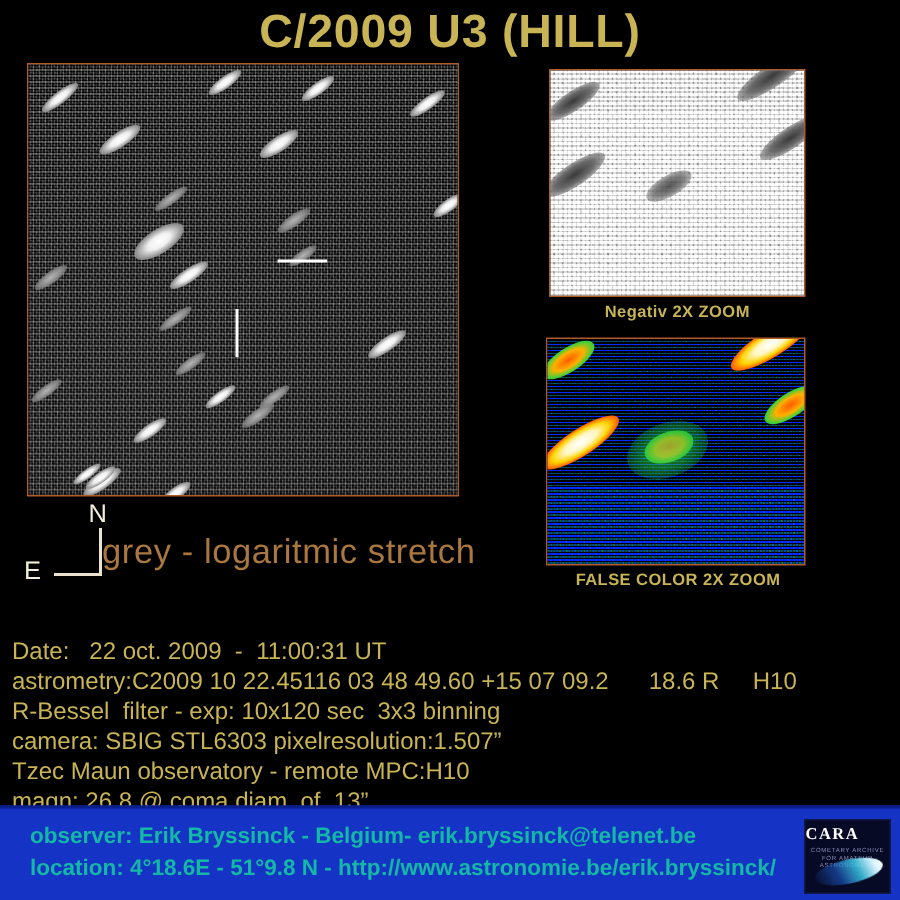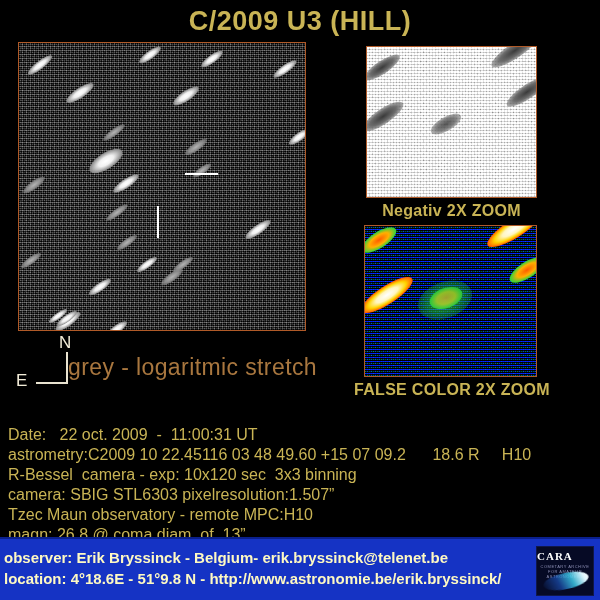--- a/index.html
+++ b/index.html
@@ -22,21 +22,21 @@
   }
 
   
   .title {
     position: absolute;
     left: 0;
     top: 2px;
     width: 600px;
     text-align: center;
     color: #c9b455;
-    font-size: 27px;
+    font-size: 31px;
     font-weight: bold;
     letter-spacing: 0.5px;
     line-height: 38px;
     font-family: "Liberation Sans", sans-serif;
   }
 
   
   .panel {
     position: absolute;
     border: 1px solid #b05a28;
@@ -118,21 +118,21 @@
   
   .marker {
     position: absolute;
     background: #ffffff;
   }
 
   
   .caption {
     position: absolute;
     color: #c9b455;
-    font-size: 16px;
+    font-size: 11px;
     font-weight: bold;
     letter-spacing: 0.3px;
     white-space: nowrap;
     font-family: "Liberation Sans", sans-serif;
   }
   #neg-caption   { left: 366px; top: 202px; width: 171px; text-align: center; }
   #false-caption { left: 352px; top: 381px; width: 200px; text-align: center; }
 
   
   #compass { position: absolute; left: 22px; top: 338px; width: 120px; height: 52px; }
@@ -180,22 +180,22 @@
     position: absolute;
     left: 0;
     top: 537px;
     width: 600px;
     height: 63px;
     background: #1533c4;
     border-top: 2px solid #0a1f8c;
   }
   .footer-line {
     position: absolute;
-    left: 4px;
-    color: #fef9c3;
+    left: 20px;
+    color: #14b8a6;
     font-size: 15px;
     font-weight: bold;
     white-space: nowrap;
     font-family: "Liberation Sans", sans-serif;
   }
   #footer-line-1 { top: 10px; }
   #footer-line-2 { top: 31px; }
 
   #cara-logo {
     position: absolute;
@@ -309,21 +309,21 @@
     <div class="compass-line" id="compass-h"></div>
     <div class="compass-label" id="compass-n">N</div>
     <div class="compass-label" id="compass-e">E</div>
   </div>
 
   <div id="stretch-label">grey - logaritmic stretch</div>
 
   <div id="info">
     <div class="info-line">Date:   22 oct. 2009  -  11:00:31 UT</div>
     <div class="info-line">astrometry:C2009 10 22.45116 03 48 49.60 +15 07 09.2      18.6 R     H10</div>
-    <div class="info-line">R-Bessel  camera - exp: 10x120 sec  3x3 binning</div>
+    <div class="info-line">R-Bessel  filter - exp: 10x120 sec  3x3 binning</div>
     <div class="info-line">camera: SBIG STL6303 pixelresolution:1.507”</div>
     <div class="info-line">Tzec Maun observatory - remote MPC:H10</div>
     <div class="info-line">magn: 26.8 @ coma diam. of  13”</div>
   </div>
 
   <div id="footer">
     <div class="footer-line" id="footer-line-1">observer:  Erik Bryssinck - Belgium- erik.bryssinck@telenet.be</div>
     <div class="footer-line" id="footer-line-2">location: 4°18.6E - 51°9.8 N - http://www.astronomie.be/erik.bryssinck/</div>
     <div id="cara-logo">
       <div id="cara-text">CARA</div>

